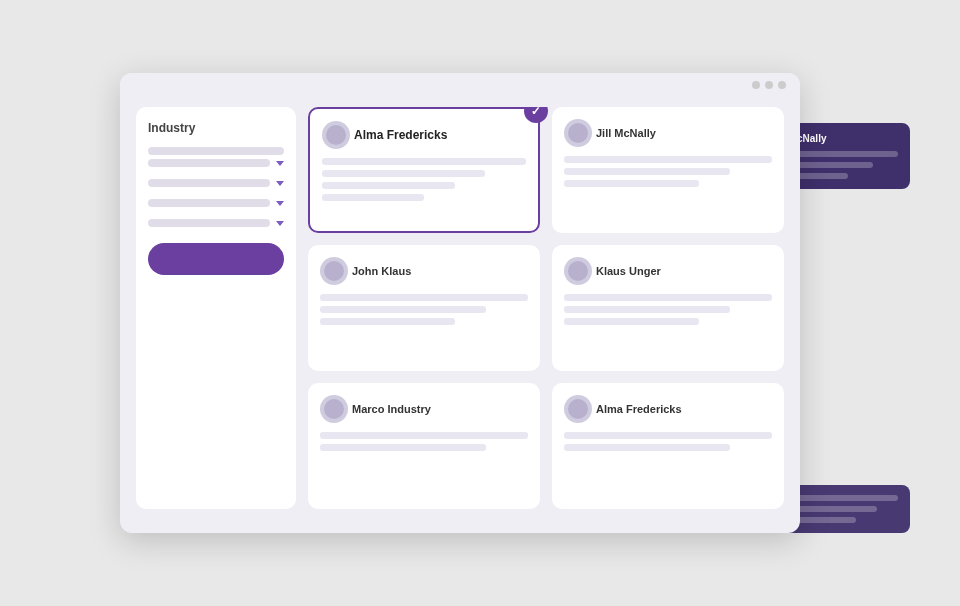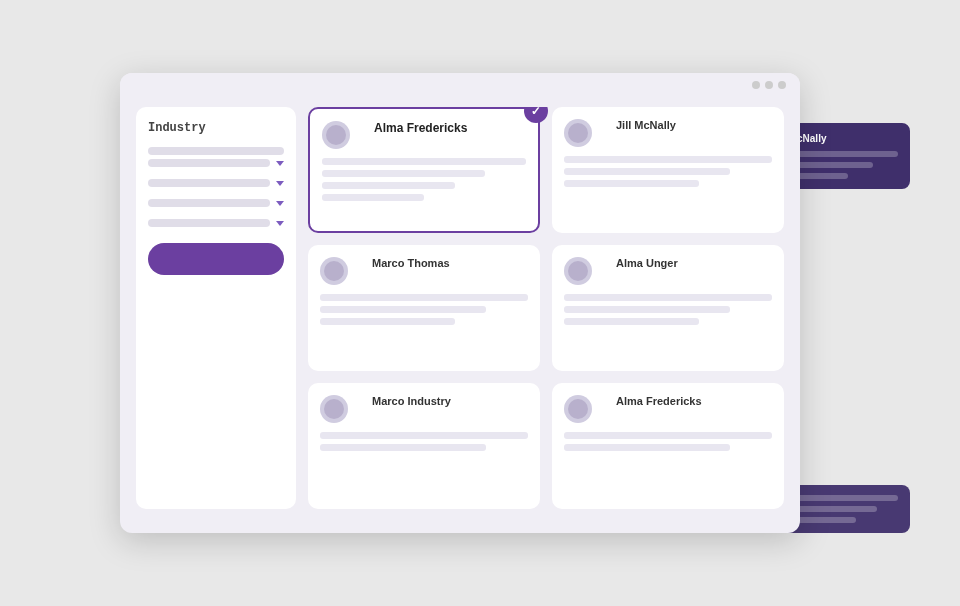--- a/index.html
+++ b/index.html
@@ -69,21 +69,20 @@
       display: flex;
       flex-direction: column;
       gap: 8px;
     }
 
     .filter-label {
       font-size: 12px;
       font-weight: 600;
       color: #444;
       margin-bottom: 4px;
-      font-family: Liberation Mono, monospace;
     }
 
     .filter-bar {
       flex: 1;
       height: 8px;
       background: #e0dde8;
       border-radius: 4px;
     }
 
     .dropdown-arrow {
@@ -145,22 +144,22 @@
       flex-direction: column;
       gap: 5px;
     }
 
     .card.selected {
       border: 2.5px solid #6b3fa0;
     }
 
     .card-header {
       display: flex;
-      align-items: flex-start;
-      gap: 24px;
+      align-items: center;
+      gap: 4px;
       margin-bottom: 4px;
     }
 
     .avatar {
       width: 28px;
       height: 28px;
       border-radius: 50%;
       background: #d0cce0;
       flex-shrink: 0;
       display: flex;
@@ -352,33 +351,33 @@
           <div class="card-line"></div>
           <div class="card-line medium"></div>
           <div class="card-line short"></div>
         </div>
 
         <div class="card">
           <div class="card-header">
             <div class="avatar">
               <div class="avatar-inner"></div>
             </div>
-            <span class="card-name">Marco Thomas</span>
+            <span class="card-name">John Klaus</span>
           </div>
           <div class="card-line"></div>
           <div class="card-line medium"></div>
           <div class="card-line short"></div>
         </div>
 
         <div class="card">
           <div class="card-header">
             <div class="avatar">
               <div class="avatar-inner"></div>
             </div>
-            <span class="card-name">Alma Unger</span>
+            <span class="card-name">Klaus Unger</span>
           </div>
           <div class="card-line"></div>
           <div class="card-line medium"></div>
           <div class="card-line short"></div>
         </div>
 
         <div class="card">
           <div class="card-header">
             <div class="avatar">
               <div class="avatar-inner"></div>

